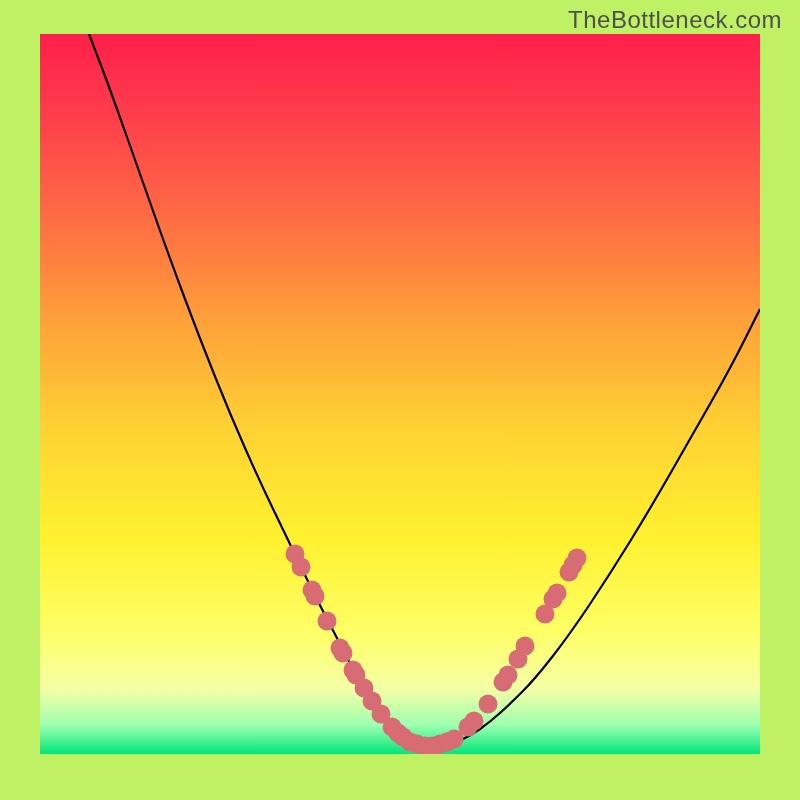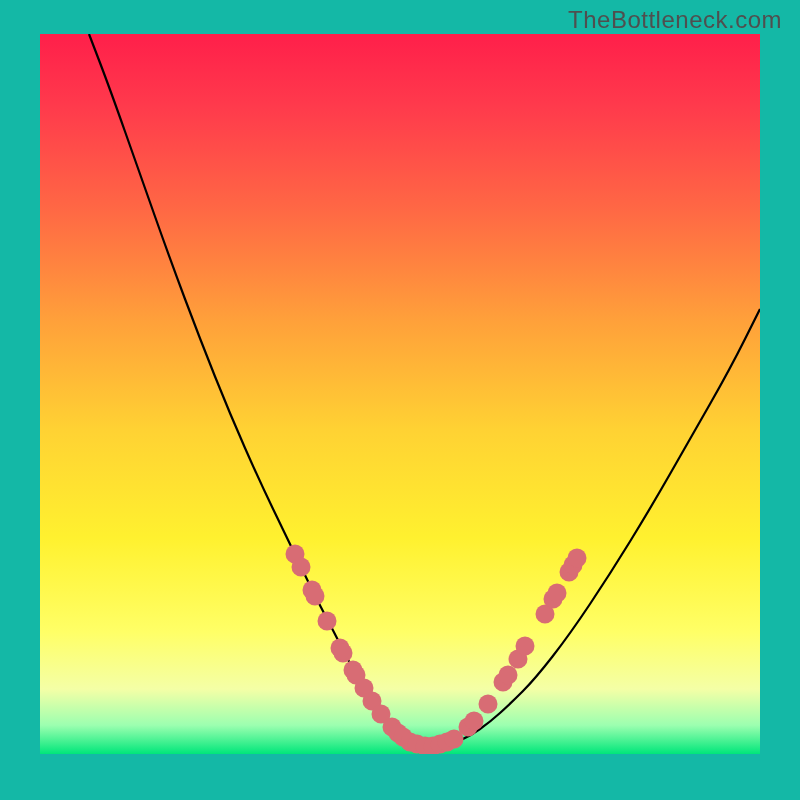--- a/index.html
+++ b/index.html
@@ -10,21 +10,21 @@
     overflow: hidden;
     background: #000;
     font-family: Arial, Helvetica, sans-serif;
   }
   .frame {
     position: absolute;
     left: 0;
     top: 0;
     width: 800px;
     height: 800px;
-    background: #14b8a6;
+    background: #bef264;
   }
   .plot {
     position: absolute;
     left: 40px;
     top: 34px;
     width: 720px;
     height: 720px;
     
     background: linear-gradient(
       to bottom,

